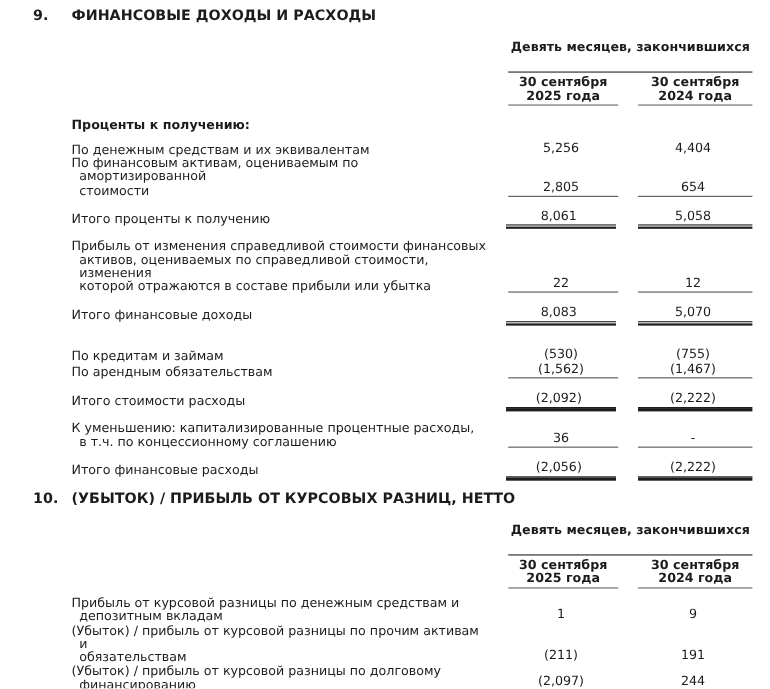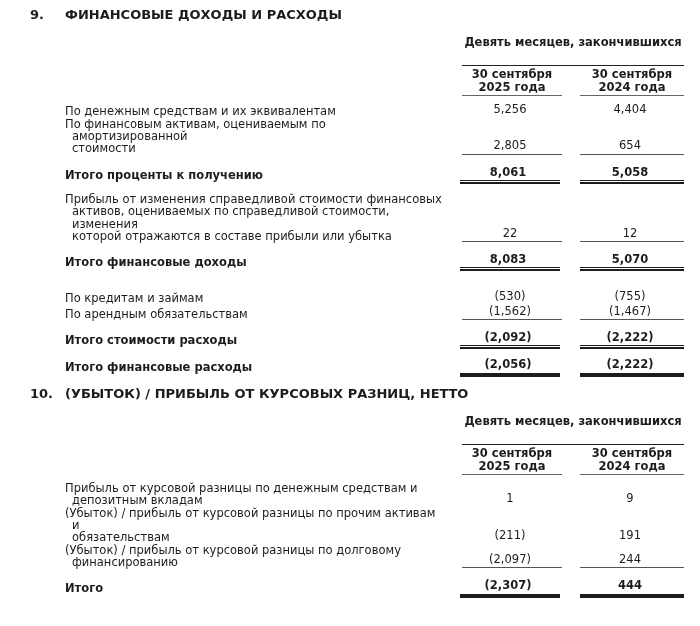--- a/index.html
+++ b/index.html
@@ -46,21 +46,21 @@
     padding-top: 2px;
     padding-bottom: 2px;
     border-bottom: 1.5px solid #666666;
   }
 
   .tbody { margin-top: 7px; }
   .label { white-space: pre-line; padding-left: 7px; text-indent: -7px; }
   .num   { text-align: center; padding-right: 4px; padding-bottom: 2px; }
 
   .t-subheader { margin-top: 11px; margin-bottom: 8px; font-weight: bold; }
-  .t-total     { margin-top: 11px; margin-bottom: 12px; font-weight: bold; gap: 20px; }
+  .t-total     { margin-top: 11px; margin-bottom: 12px; font-weight: normal; gap: 20px; }
 
   .rule-single .num { border-bottom: 1.4px solid #555555; }
   .rule-double .num { position: relative; border-bottom: 1px solid #1d1d1d; }
   .rule-double .num::after {
     content: "";
     position: absolute;
     left: 0; right: 0;
     bottom: -4px;
     height: 2.2px;
     background: #1d1d1d;
@@ -90,20 +90,25 @@
             <div>30 сентября</div>
             <div>2025 года</div>
           </div>
           <div class="colhead">
             <div>30 сентября</div>
             <div>2024 года</div>
           </div>
         </div>
       </div>
       <div class="tbody">
+  <div class="grid row t-subheader">
+    <div class="label">Проценты к получению:</div>
+    <div class="num v1"></div>
+    <div class="num v2"></div>
+  </div>
 
   <div class="grid row t-item">
     <div class="label">По денежным средствам и их эквивалентам</div>
     <div class="num v1">5,256</div>
     <div class="num v2">4,404</div>
   </div>
 
   <div class="grid row t-item rule-single">
     <div class="label">По финансовым активам, оцениваемым по амортизированной
 стоимости</div>
@@ -147,20 +152,26 @@
     <div class="num v1">(1,562)</div>
     <div class="num v2">(1,467)</div>
   </div>
 
   <div class="grid row t-total rule-double">
     <div class="label">Итого стоимости расходы</div>
     <div class="num v1">(2,092)</div>
     <div class="num v2">(2,222)</div>
   </div>
 
+  <div class="grid row t-item rule-single">
+    <div class="label">К уменьшению: капитализированные процентные расходы,
+в т.ч. по концессионному соглашению</div>
+    <div class="num v1">36</div>
+    <div class="num v2">-</div>
+  </div>
 
   <div class="grid row t-total rule-double">
     <div class="label">Итого финансовые расходы</div>
     <div class="num v1">(2,056)</div>
     <div class="num v2">(2,222)</div>
   </div>
 </div>
     </div>
   </section>
 

